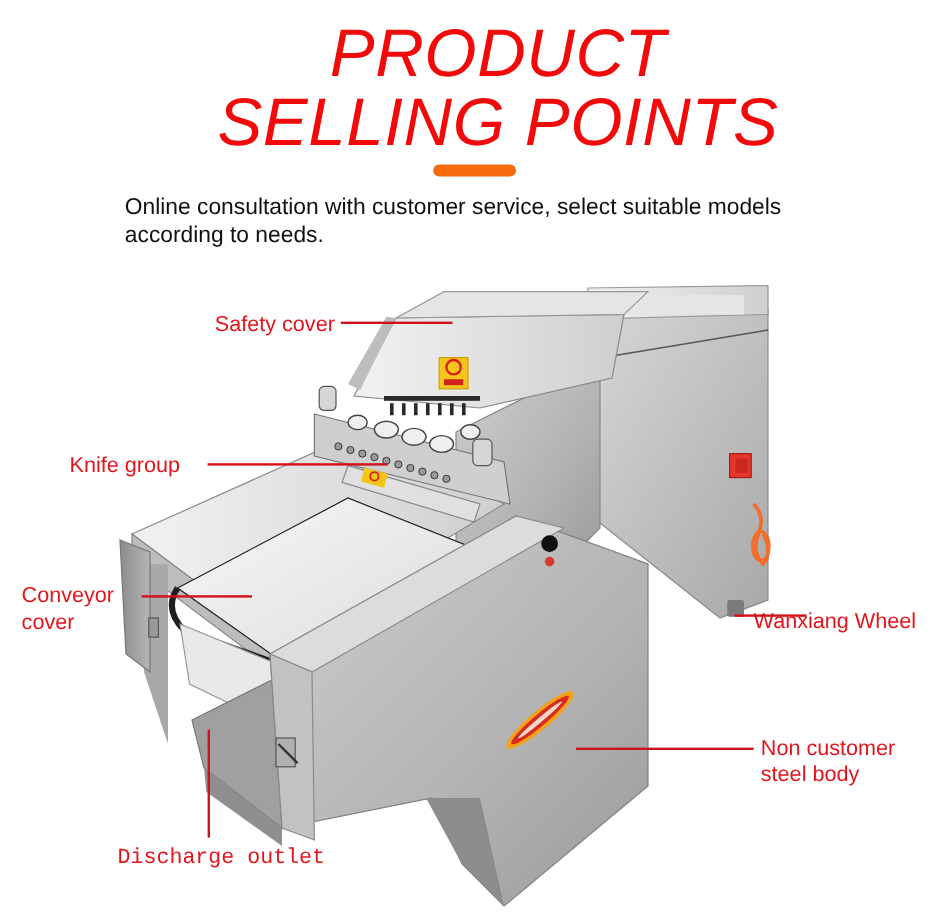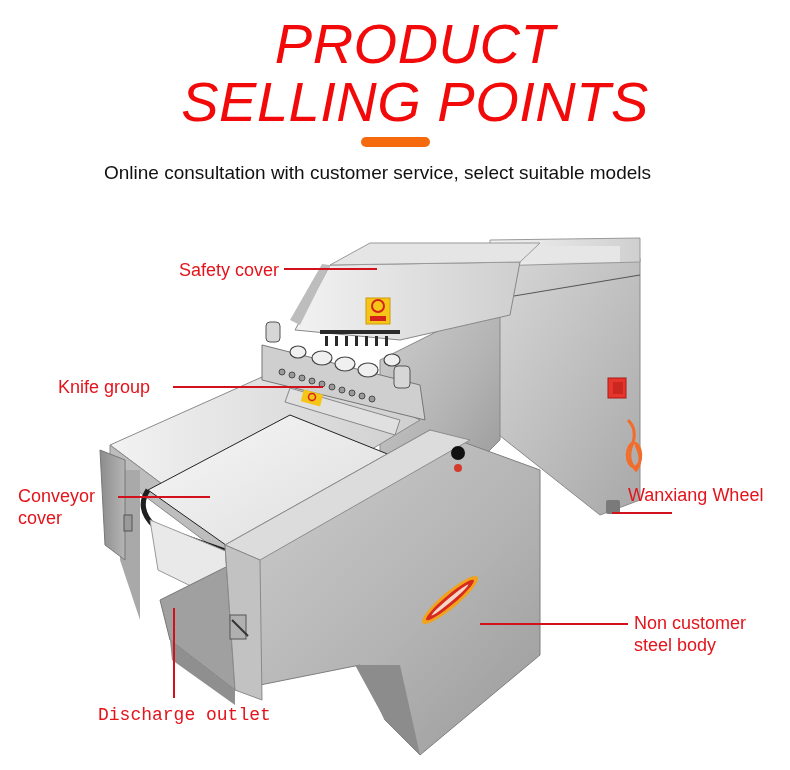--- a/index.html
+++ b/index.html
@@ -29,20 +29,21 @@
     .leader { position: absolute; background: #d1121a; }
   </style>
 </head>
 <body>
 
 <div class="title l1">PRODUCT</div>
 <div class="title l2">SELLING POINTS</div>
 <div class="accent-bar"></div>
 <div class="subtitle">
   <div>Online consultation with customer service, select suitable models</div>
+  <div>according to needs.</div>
 </div>
 
 <svg class="machine" viewBox="0 0 790 770" xmlns="http://www.w3.org/2000/svg">
   <defs>
     <linearGradient id="gSide" x1="0" y1="0" x2="1" y2="1">
       <stop offset="0" stop-color="#d9d9d9"></stop>
       <stop offset="1" stop-color="#a8a8a8"></stop>
     </linearGradient>
     <linearGradient id="gFront" x1="0" y1="0" x2="1" y2="1">
       <stop offset="0" stop-color="#cfcfcf"></stop>
@@ -178,21 +179,21 @@
 
 <div class="callout" style="left:58px; top:376px;text-align:center;">Knife group</div>
 <div class="leader" style="left:173px; top:386px; width:150px; height:1.5px;"></div>
 
 <div class="callout" style="left:18px; top:485px;">
   <div>Conveyor</div>
   <div>cover</div>
 </div>
 <div class="leader" style="left:118px; top:496px; width:92px; height:1.5px;"></div>
 
-<div class="callout" style="left:628px; top:484px;">Wanxiang Wheel</div>
+<div class="callout" style="left:628px; top:506px;">Wanxiang Wheel</div>
 <div class="leader" style="left:612px; top:512px; width:60px; height:1.5px;"></div>
 
 <div class="callout" style="left:634px; top:612px;">
   <div>Non customer</div>
   <div>steel body</div>
 </div>
 <div class="leader" style="left:480px; top:623px; width:148px; height:1.5px;"></div>
 
 <div class="callout" style="left:98px; top:704px;font-family:Liberation Mono, monospace;">Discharge outlet</div>
 <div class="leader" style="left:173px; top:608px; width:1.5px; height:90px;"></div>

